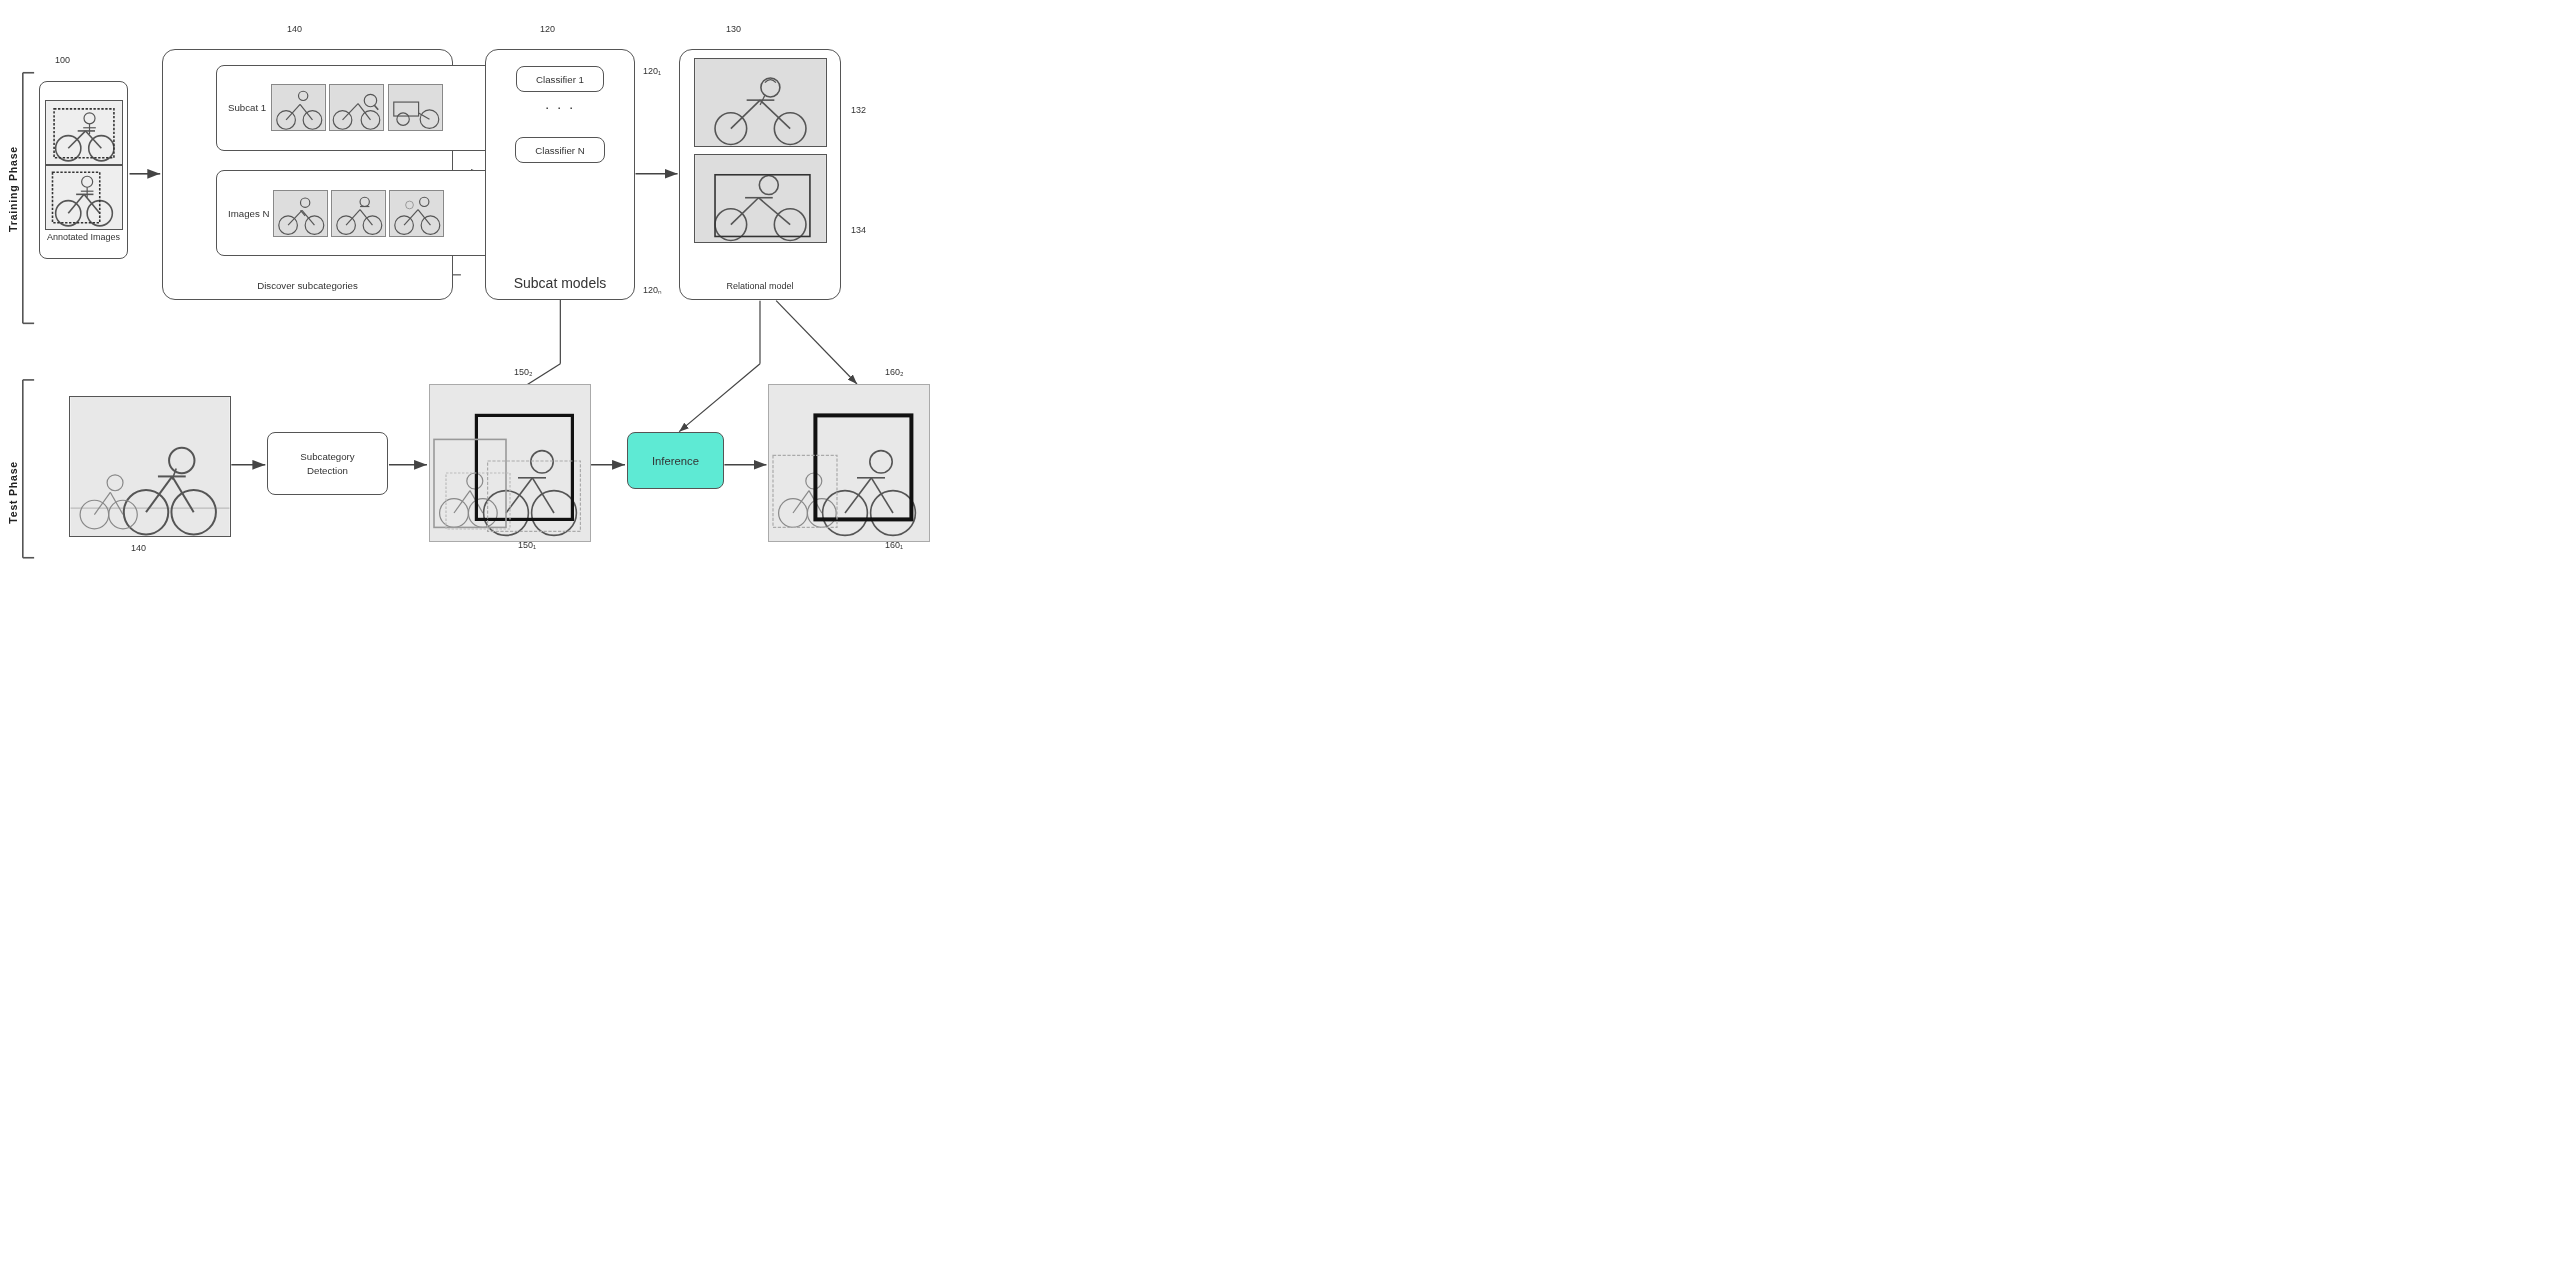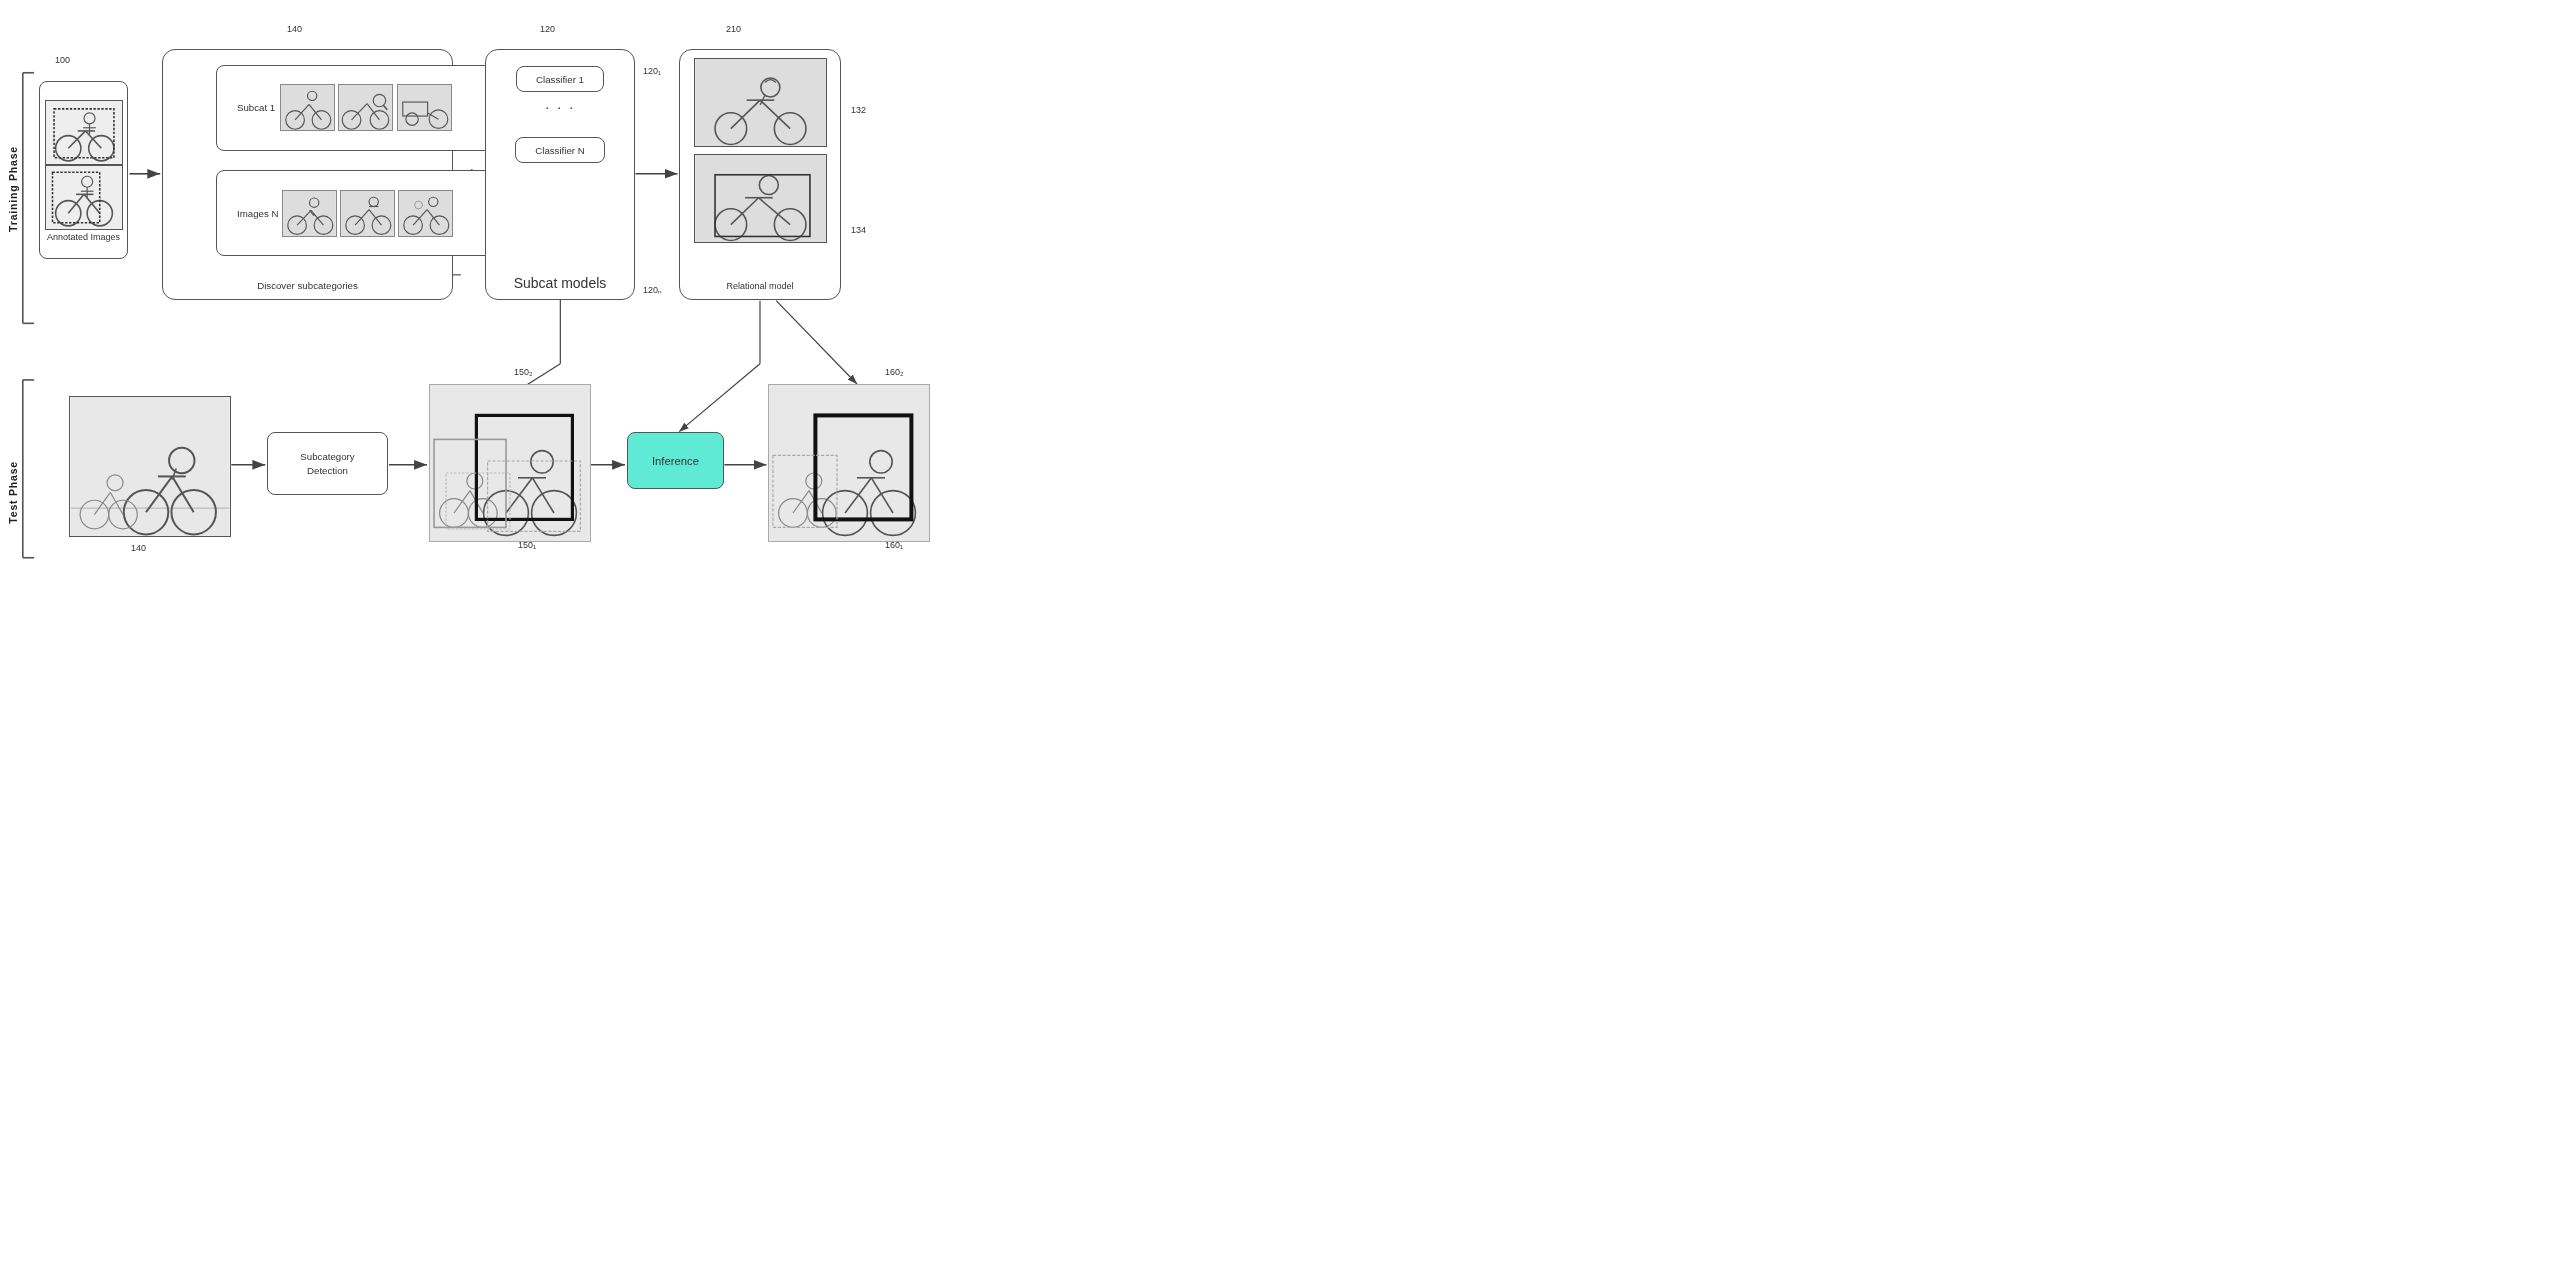--- a/index.html
+++ b/index.html
@@ -95,21 +95,21 @@
       color: #333;
     }
     
     .subcat-row {
       position: absolute;
       border: 1.2px solid #555;
       border-radius: 8px;
       display: flex;
       align-items: center;
       gap: 3.2px;
-      padding: 20px;
+      padding: 11px;
       background: #fff;
     }
     .subcat-img {
       width: 55px;
       height: 47px;
       border: 0.8px solid #888;
       background: #f0f0f0;
       overflow: hidden;
     }
     .subcat-img svg { width: 100%; height: 100%; }
@@ -307,21 +307,21 @@
   <div class="phase-label" style="left:6.5px; top:146px;">Training Phase</div>
   <div class="phase-label" style="left:6.5px; top:461px;">Test Phase</div>
 
   <div class="ref-num" style="left:55px; top:55px;">100</div>
   <div class="ref-num" style="left:287px; top:24px;">140</div>
   <div class="ref-num" style="left:462px; top:136px;">110₁</div>
   <div class="ref-num" style="left:462px; top:234px;">110ₙ</div>
   <div class="ref-num" style="left:540px; top:24px;">120</div>
   <div class="ref-num" style="left:643px; top:66px;">120₁</div>
   <div class="ref-num" style="left:643px; top:283px;">120ₙ</div>
-  <div class="ref-num" style="left:726px; top:24px;">210</div>
+  <div class="ref-num" style="left:726px; top:24px;">130</div>
   <div class="ref-num" style="left:851px; top:105px;">132</div>
   <div class="ref-num" style="left:851px; top:225px;">134</div>
   <div class="ref-num" style="left:131px; top:543px;">140</div>
   <div class="ref-num" style="left:514px; top:367px;">150₂</div>
   <div class="ref-num" style="left:518px; top:540px;">150₁</div>
   <div class="ref-num" style="left:885px; top:367px;">160₂</div>
   <div class="ref-num" style="left:885px; top:540px;">160₁</div>
 
   <div class="annotated-images-box">
 

